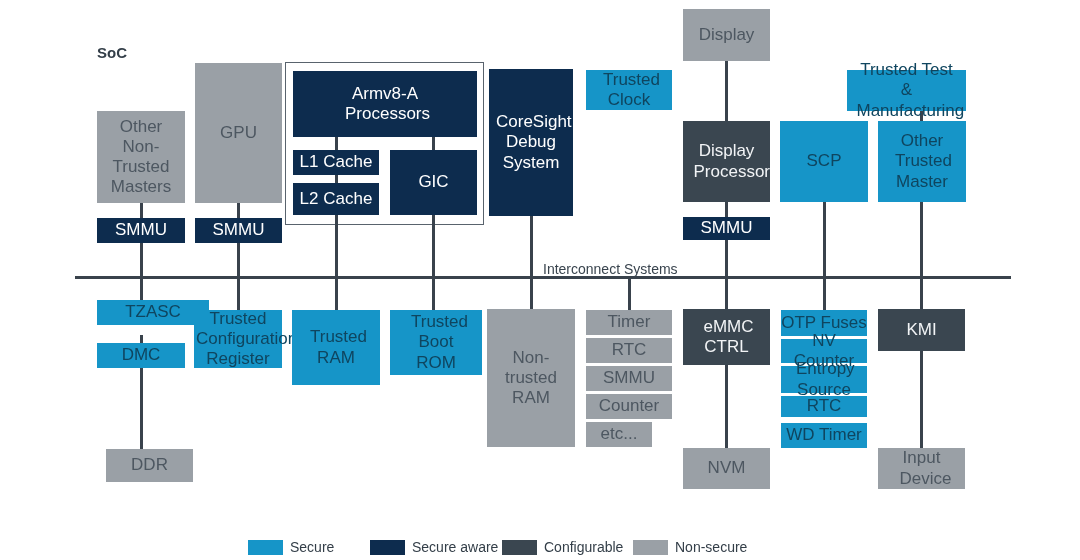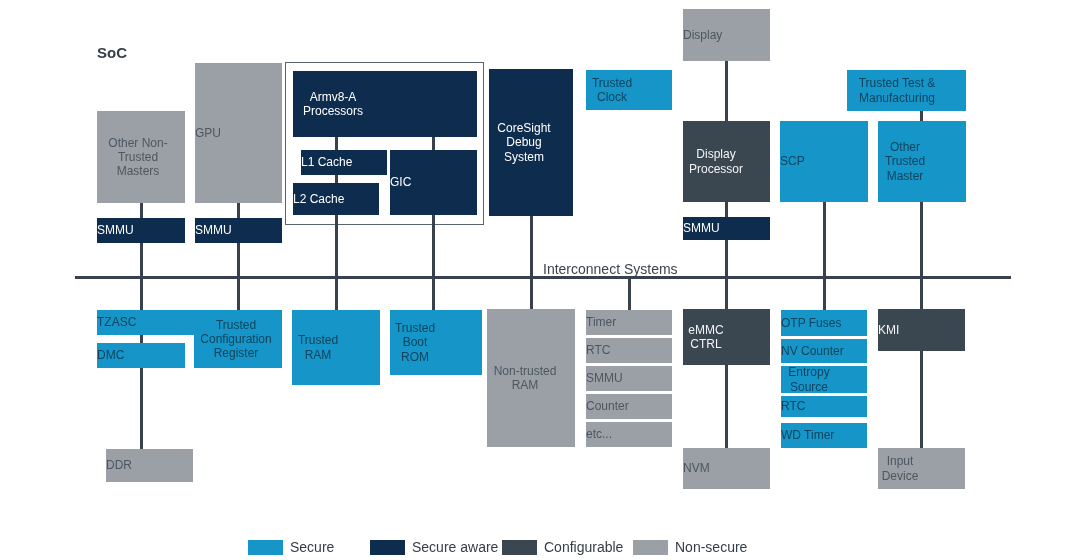--- a/index.html
+++ b/index.html
@@ -5,23 +5,23 @@
   html,body{margin:0;padding:0;background:#ffffff;}
   #canvas{
     position:relative;
     width:1080px;height:560px;
     background:#ffffff;
     font-family:"Liberation Sans", sans-serif;
     overflow:hidden;
   }
   .box{
     position:absolute;
-    display:flex;align-items:center;
+    display:flex;align-items:center;justify-content:center;
     text-align:center;
-    font-size:12px;line-height:1.18;
+    font-size:17px;line-height:1.18;
     z-index:3;
     box-sizing:border-box;
   }
   .lbl{display:inline-block;}
   .c-gray{background:var(--non-secure,#9aa0a6);color:#4d5761;}
   .c-navy{background:var(--secure-aware,#0d2c4e);color:#ffffff;}
   .c-cyan{background:var(--secure,#1695c8);color:#0f455f;}
   .c-slate{background:var(--configurable,#3a4650);color:#f2f4f6;}
   .soc-label{
     position:absolute;left:97px;top:44px;
@@ -96,21 +96,21 @@
   <div class="box c-navy" style="left:97px;top:218px;width:88px;height:25px">
       <span class="lbl">SMMU</span>
     </div>
   <div class="box c-navy" style="left:195px;top:218px;width:87px;height:25px">
       <span class="lbl">SMMU</span>
     </div>
 
   <div class="box c-navy" style="left:293px;top:71px;width:184px;height:66px">
       <span class="lbl" style="max-width:80px">Armv8-A Processors</span>
     </div>
-  <div class="box c-navy" style="left:301px;top:150px;width:86px;height:25px">
+  <div class="box c-navy" style="left:293px;top:150px;width:86px;height:25px">
       <span class="lbl">L1 Cache</span>
     </div>
   <div class="box c-navy" style="left:293px;top:183px;width:86px;height:32px">
       <span class="lbl">L2 Cache</span>
     </div>
   <div class="box c-navy" style="left:489px;top:69px;width:84px;height:147px">
       <span class="lbl" style="max-width:70px">CoreSight Debug System</span>
     </div>
 
   <div class="box c-navy" style="left:390px;top:150px;width:87px;height:65px">
@@ -134,21 +134,21 @@
   <div class="box c-cyan" style="left:847px;top:70px;width:119px;height:41px">
       <span class="lbl" style="max-width:100px">Trusted Test &amp; Manufacturing</span>
     </div>
   <div class="box c-cyan" style="left:780px;top:121px;width:88px;height:81px">
       <span class="lbl">SCP</span>
     </div>
   <div class="box c-cyan" style="left:878px;top:121px;width:88px;height:81px">
       <span class="lbl" style="max-width:54px">Other Trusted Master</span>
     </div>
 
-  <div class="box c-cyan" style="left:97px;top:310px;width:112px;height:25px">
+  <div class="box c-cyan" style="left:97px;top:300px;width:112px;height:25px">
       <span class="lbl">TZASC</span>
     </div>
   <div class="box c-cyan" style="left:97px;top:343px;width:88px;height:25px">
       <span class="lbl">DMC</span>
     </div>
   <div class="box c-cyan" style="left:194px;top:310px;width:88px;height:58px">
       <span class="lbl" style="max-width:84px">Trusted Configuration Register</span>
     </div>
   <div class="box c-cyan" style="left:292px;top:310px;width:88px;height:75px">
       <span class="lbl" style="max-width:52px">Trusted RAM</span>
@@ -165,21 +165,21 @@
     </div>
   <div class="box c-gray" style="left:586px;top:338px;width:86px;height:25px">
       <span class="lbl">RTC</span>
     </div>
   <div class="box c-gray" style="left:586px;top:366px;width:86px;height:25px">
       <span class="lbl">SMMU</span>
     </div>
   <div class="box c-gray" style="left:586px;top:394px;width:86px;height:25px">
       <span class="lbl">Counter</span>
     </div>
-  <div class="box c-gray" style="left:586px;top:422px;width:86px;height:25px">
+  <div class="box c-gray" style="left:586px;top:422px;width:66px;height:25px">
       <span class="lbl">etc...</span>
     </div>
 
   <div class="box c-slate" style="left:683px;top:309px;width:87px;height:56px">
       <span class="lbl" style="max-width:46px">eMMC CTRL</span>
     </div>
 
   <div class="box c-cyan" style="left:781px;top:310px;width:86px;height:26px">
       <span class="lbl">OTP Fuses</span>
     </div>

